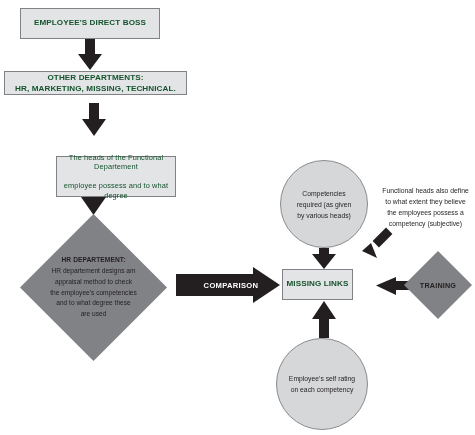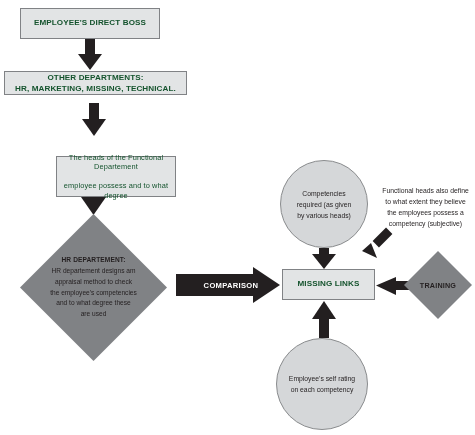--- a/index.html
+++ b/index.html
@@ -100,21 +100,21 @@
     color: #ffffff;
     font-weight: bold;
     font-size: 7.6px;
     letter-spacing: 0.3px;
     margin-right: 16px;
     padding-left: 22px;
   }
   
   #box-missing {
     left: 282px; top: 269px;
-    width: 93px; height: 31px;
+    width: 71px; height: 31px;
   }
   
   #diamond-training {
     left: 404px; top: 251px;
     width: 68px; height: 68px;
   }
   #diamond-training .shape {
     position: absolute;
     left: 0; top: 0;
     width: 68px; height: 68px;

